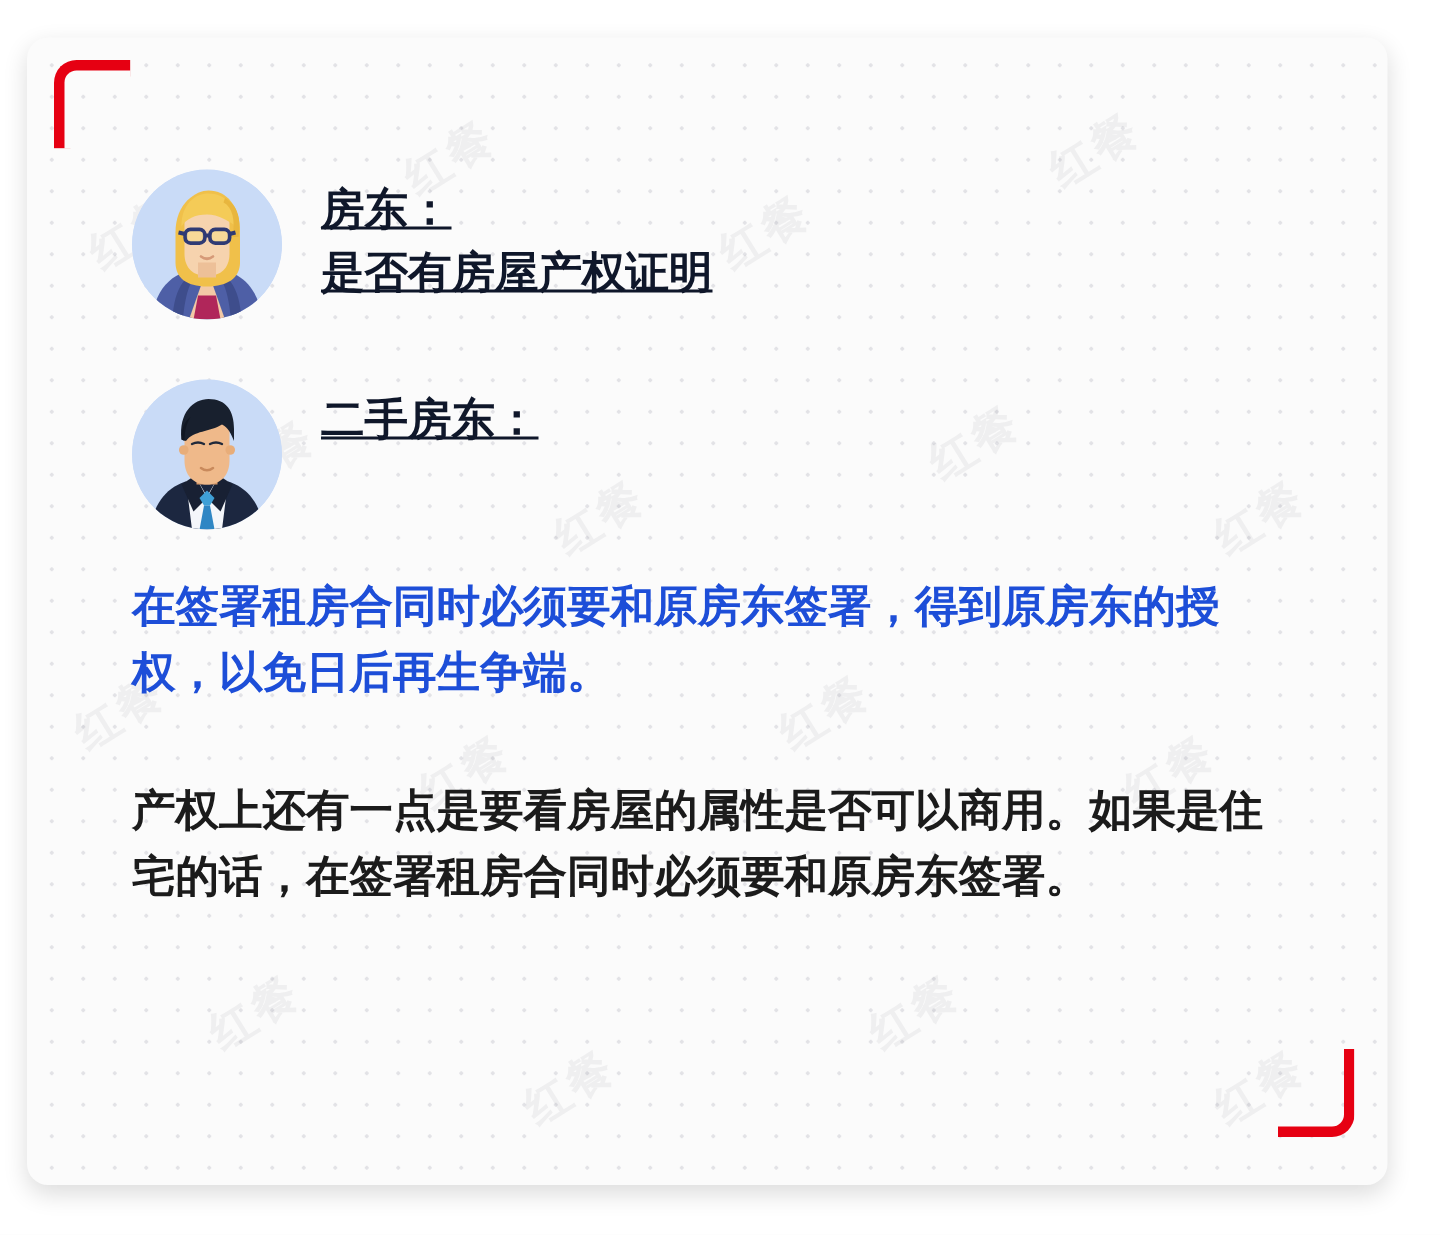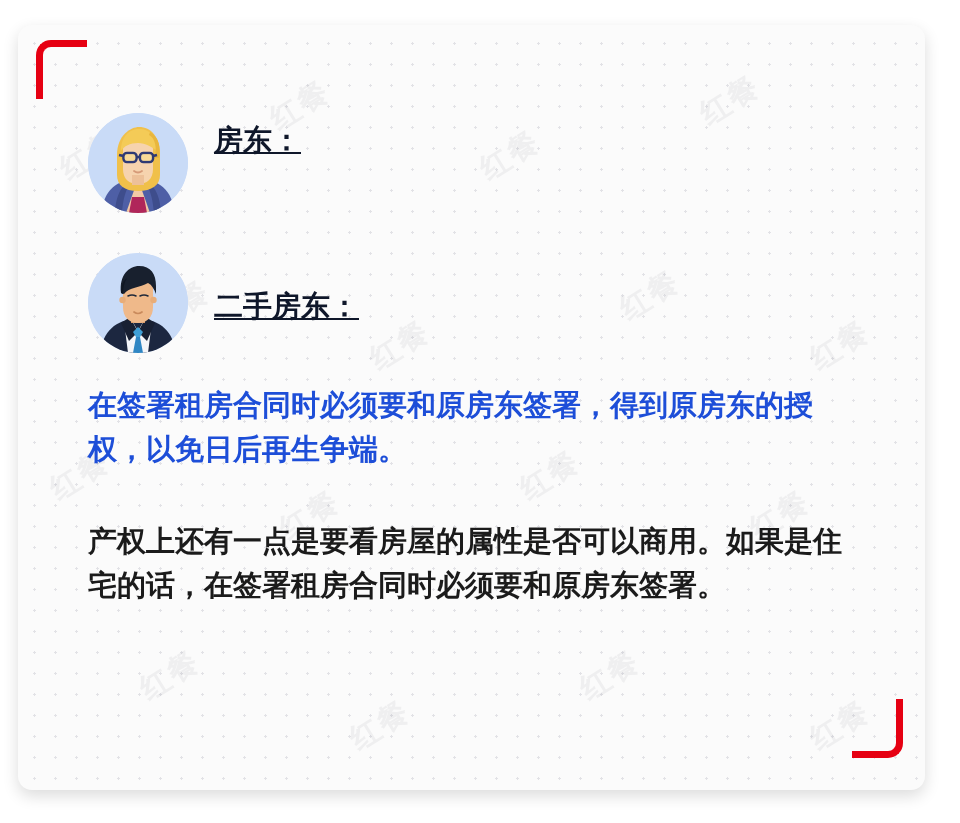--- a/index.html
+++ b/index.html
@@ -92,21 +92,21 @@
     left: 0; top: 0; right: 0; bottom: 0;
     padding: 88px 34px 0 70px;
     box-sizing: border-box;
   }
 
   .speaker-row {
     display: flex;
     align-items: flex-start;
     margin-bottom: 40px;
   }
-  .speaker-row.second { margin-bottom: 30px; align-items: center; }
+  .speaker-row.second { margin-bottom: 30px; }
 
   .avatar {
     flex: 0 0 auto;
     width: 100px;
     height: 100px;
     border-radius: 50%;
     overflow: hidden;
     background: #c9dbf7;
     margin-right: 26px;
     position: relative;
@@ -203,20 +203,21 @@
               <line x1="65" y1="43" x2="69" y2="42"></line>
             </g>
             <rect x="36.5" y="41" width="11" height="7" rx="3" fill="#f7de86" opacity=".55"></rect>
             <rect x="53" y="41" width="11" height="7" rx="3" fill="#f7de86" opacity=".55"></rect>
 
             <path d="M46 58 Q50 61 54 58" stroke="#d69a78" stroke-width="1.8" fill="none" stroke-linecap="round"></path>
           </svg>
         </div>
         <div class="speech">
           <div class="name">房东：</div>
+          <div class="line">是否有房屋产权证明</div>
         </div>
       </div>
 
       <div class="speaker-row second">
         <div class="avatar">
           <svg viewBox="0 0 100 100" xmlns="http://www.w3.org/2000/svg">
             <circle cx="50" cy="50" r="50" fill="#c9dbf7"></circle>
 
             <path d="M50 66 C27 66 15 79 12 100 L88 100 C85 79 73 66 50 66 Z" fill="#1c2740"></path>
 

